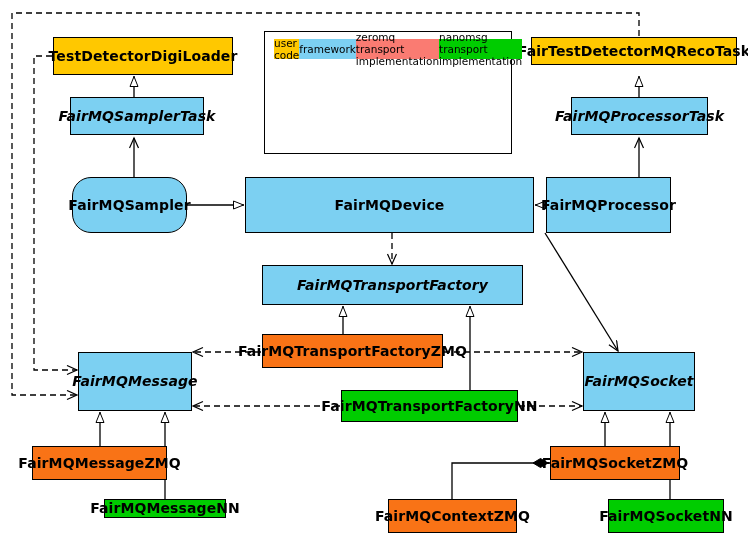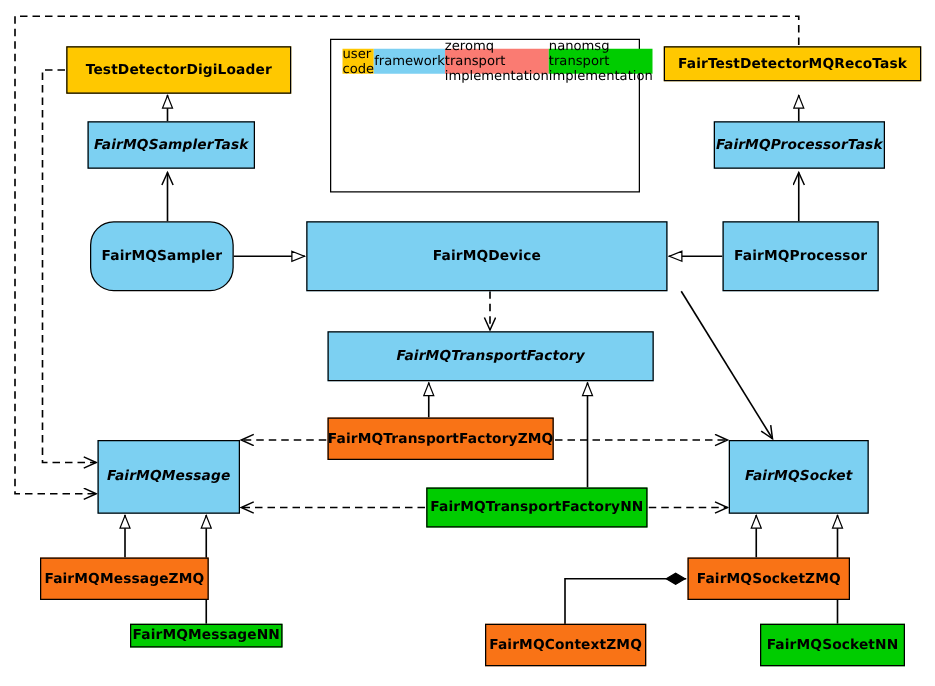--- a/index.html
+++ b/index.html
@@ -26,21 +26,21 @@
     pointer-events: none;
   }
   .node {
     position: absolute;
     box-sizing: border-box;
     border: 1px solid #000000;
     display: flex;
     align-items: center;
     justify-content: center;
     text-align: center;
-    font-size: 11px;
+    font-size: 14px;
     font-weight: bold;
     color: #000000;
     line-height: 1.15;
     letter-spacing: 0.1px;
     z-index: 3;
   }
   .node.abstract {
     font-style: italic;
   }
   .fill-user      { background: #ffc800; }
@@ -207,21 +207,21 @@
   </div>
 
   <div class="node fill-framework" style="left:72px; top:177px; width:115px; height:56px;border-radius:19px;">
     <span>FairMQSampler</span>
   </div>
 
   <div class="node fill-framework" style="left:245px; top:177px; width:289px; height:56px;">
     <span>FairMQDevice</span>
   </div>
 
-  <div class="node fill-framework" style="left:578px; top:177px; width:125px; height:56px;">
+  <div class="node fill-framework" style="left:546px; top:177px; width:125px; height:56px;">
     <span>FairMQProcessor</span>
   </div>
 
   <div class="node fill-framework abstract" style="left:262px; top:265px; width:261px; height:40px;">
     <span>FairMQTransportFactory</span>
   </div>
 
   <div class="node fill-zmq" style="left:262px; top:334px; width:181px; height:34px;">
     <span>FairMQTransportFactoryZMQ</span>
   </div>

